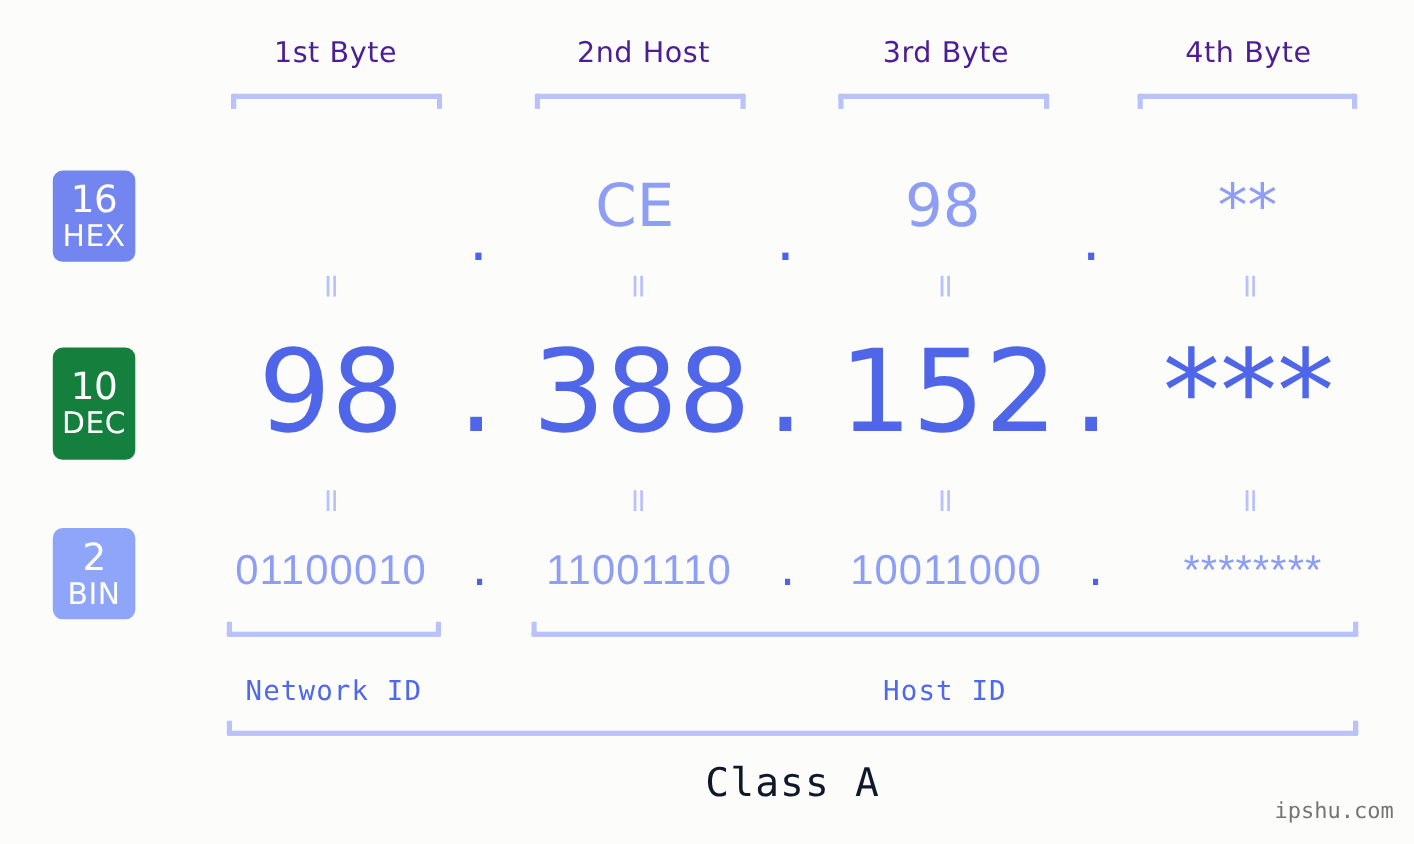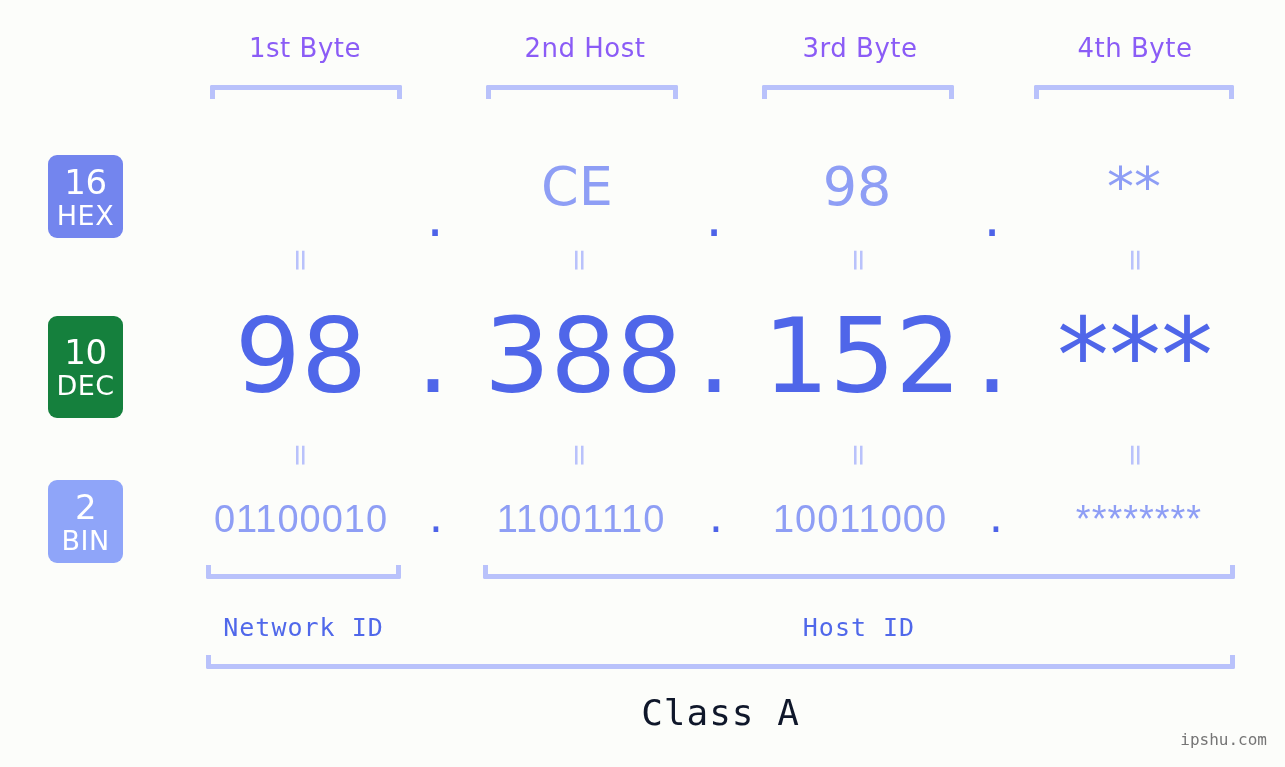--- a/index.html
+++ b/index.html
@@ -21,21 +21,21 @@
     width: 1285px;
     height: 767px;
   }
 
   
   .byte-label {
     position: absolute;
     top: 33px;
     font-family: "DejaVu Sans", sans-serif;
     font-size: 26px;
-    color: #8b5cf6;
+    color: #4c1d95;
     text-align: center;
     letter-spacing: 0.5px;
     white-space: nowrap;
   }
 
   
   .bracket-top {
     position: absolute;
     border-top: 5px solid #b9c2fb;
     border-left: 5px solid #b9c2fb;
@@ -183,21 +183,21 @@
     text-align: center;
     white-space: nowrap;
     letter-spacing: 1px;
   }
 
   .watermark {
     position: absolute;
     right: 18px;
     bottom: 18px;
     font-family: "DejaVu Sans Mono", monospace;
-    font-size: 16px;
+    font-size: 20px;
     color: #757575;
     letter-spacing: 0px;
   }
 </style>
 </head>
 <body>
 
 <div class="stage">
 
   <div class="byte-label" style="left:200px; width:210px;">1st Byte</div>

